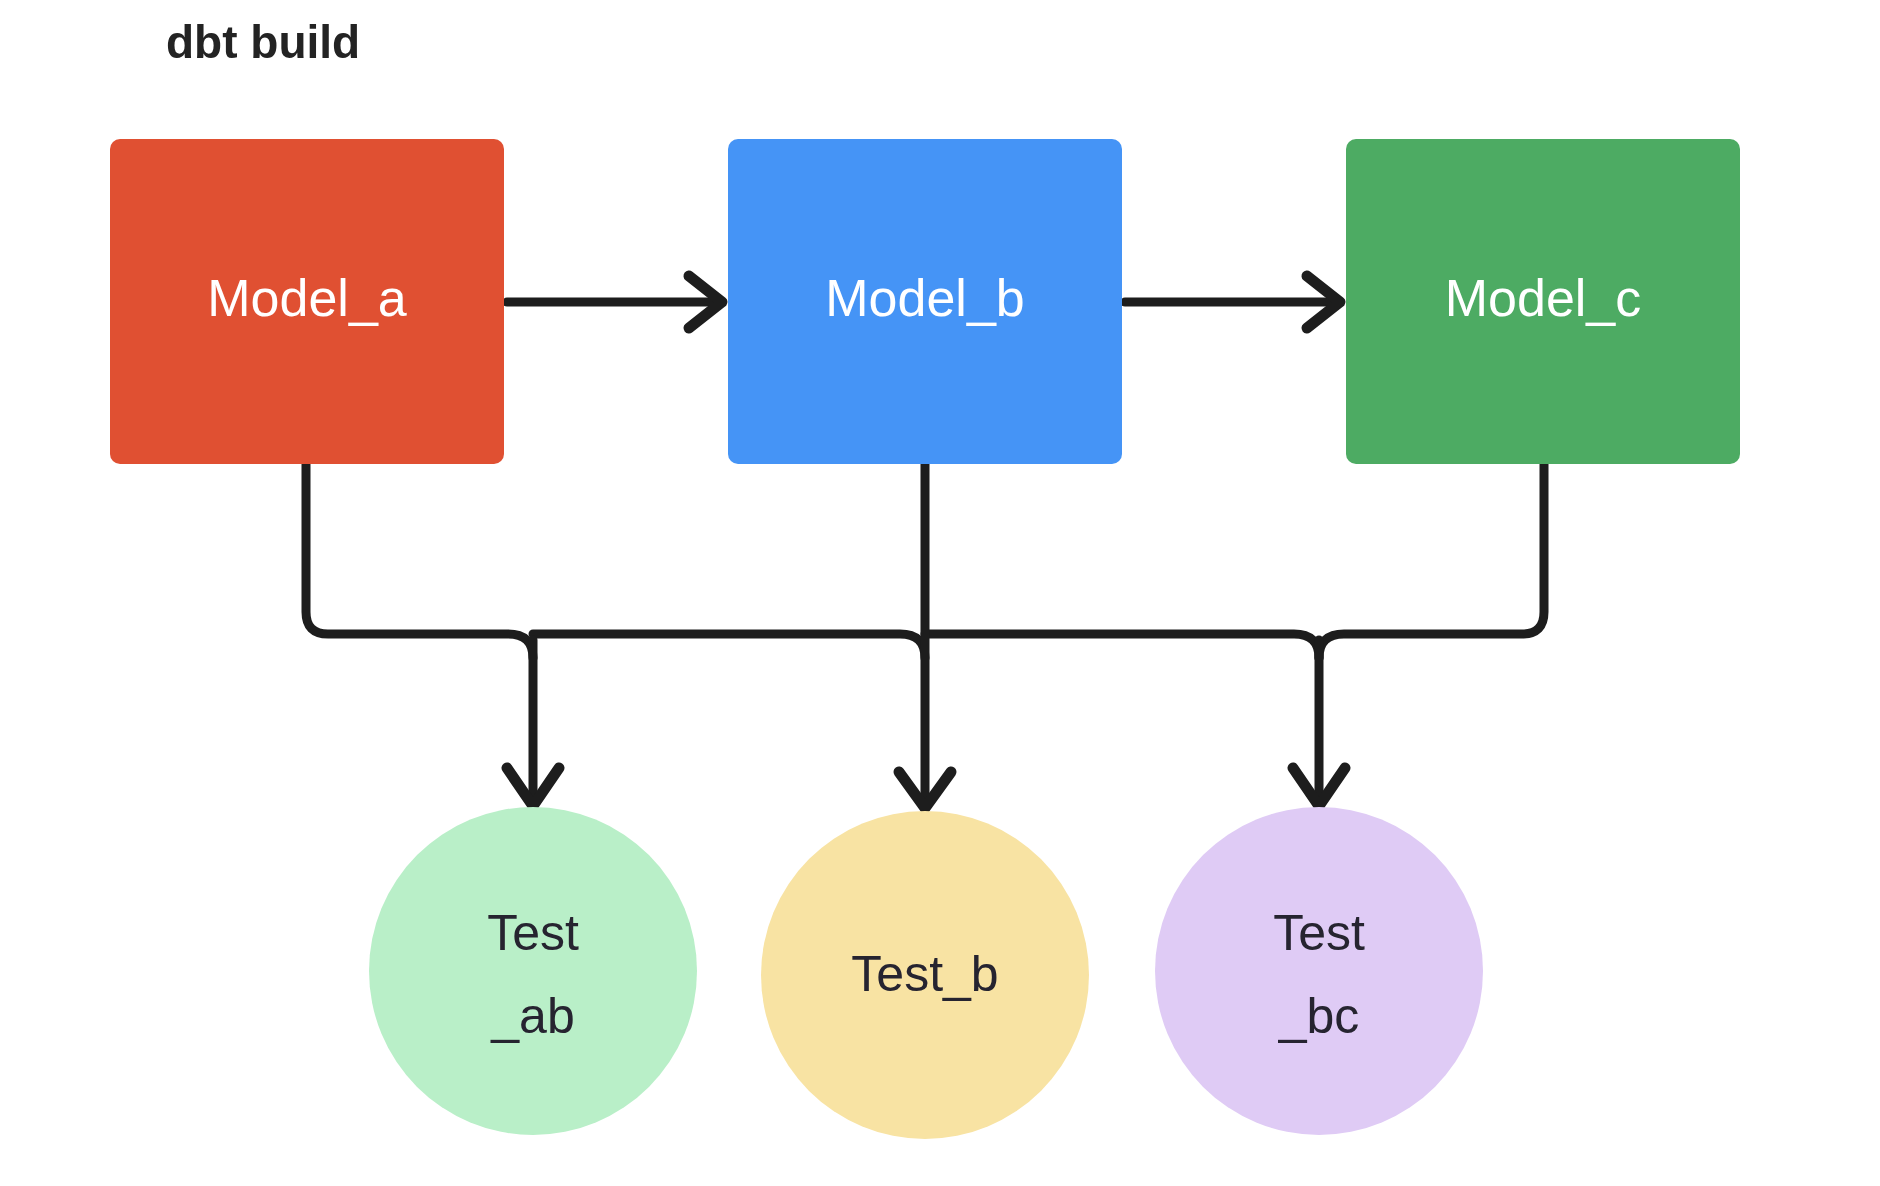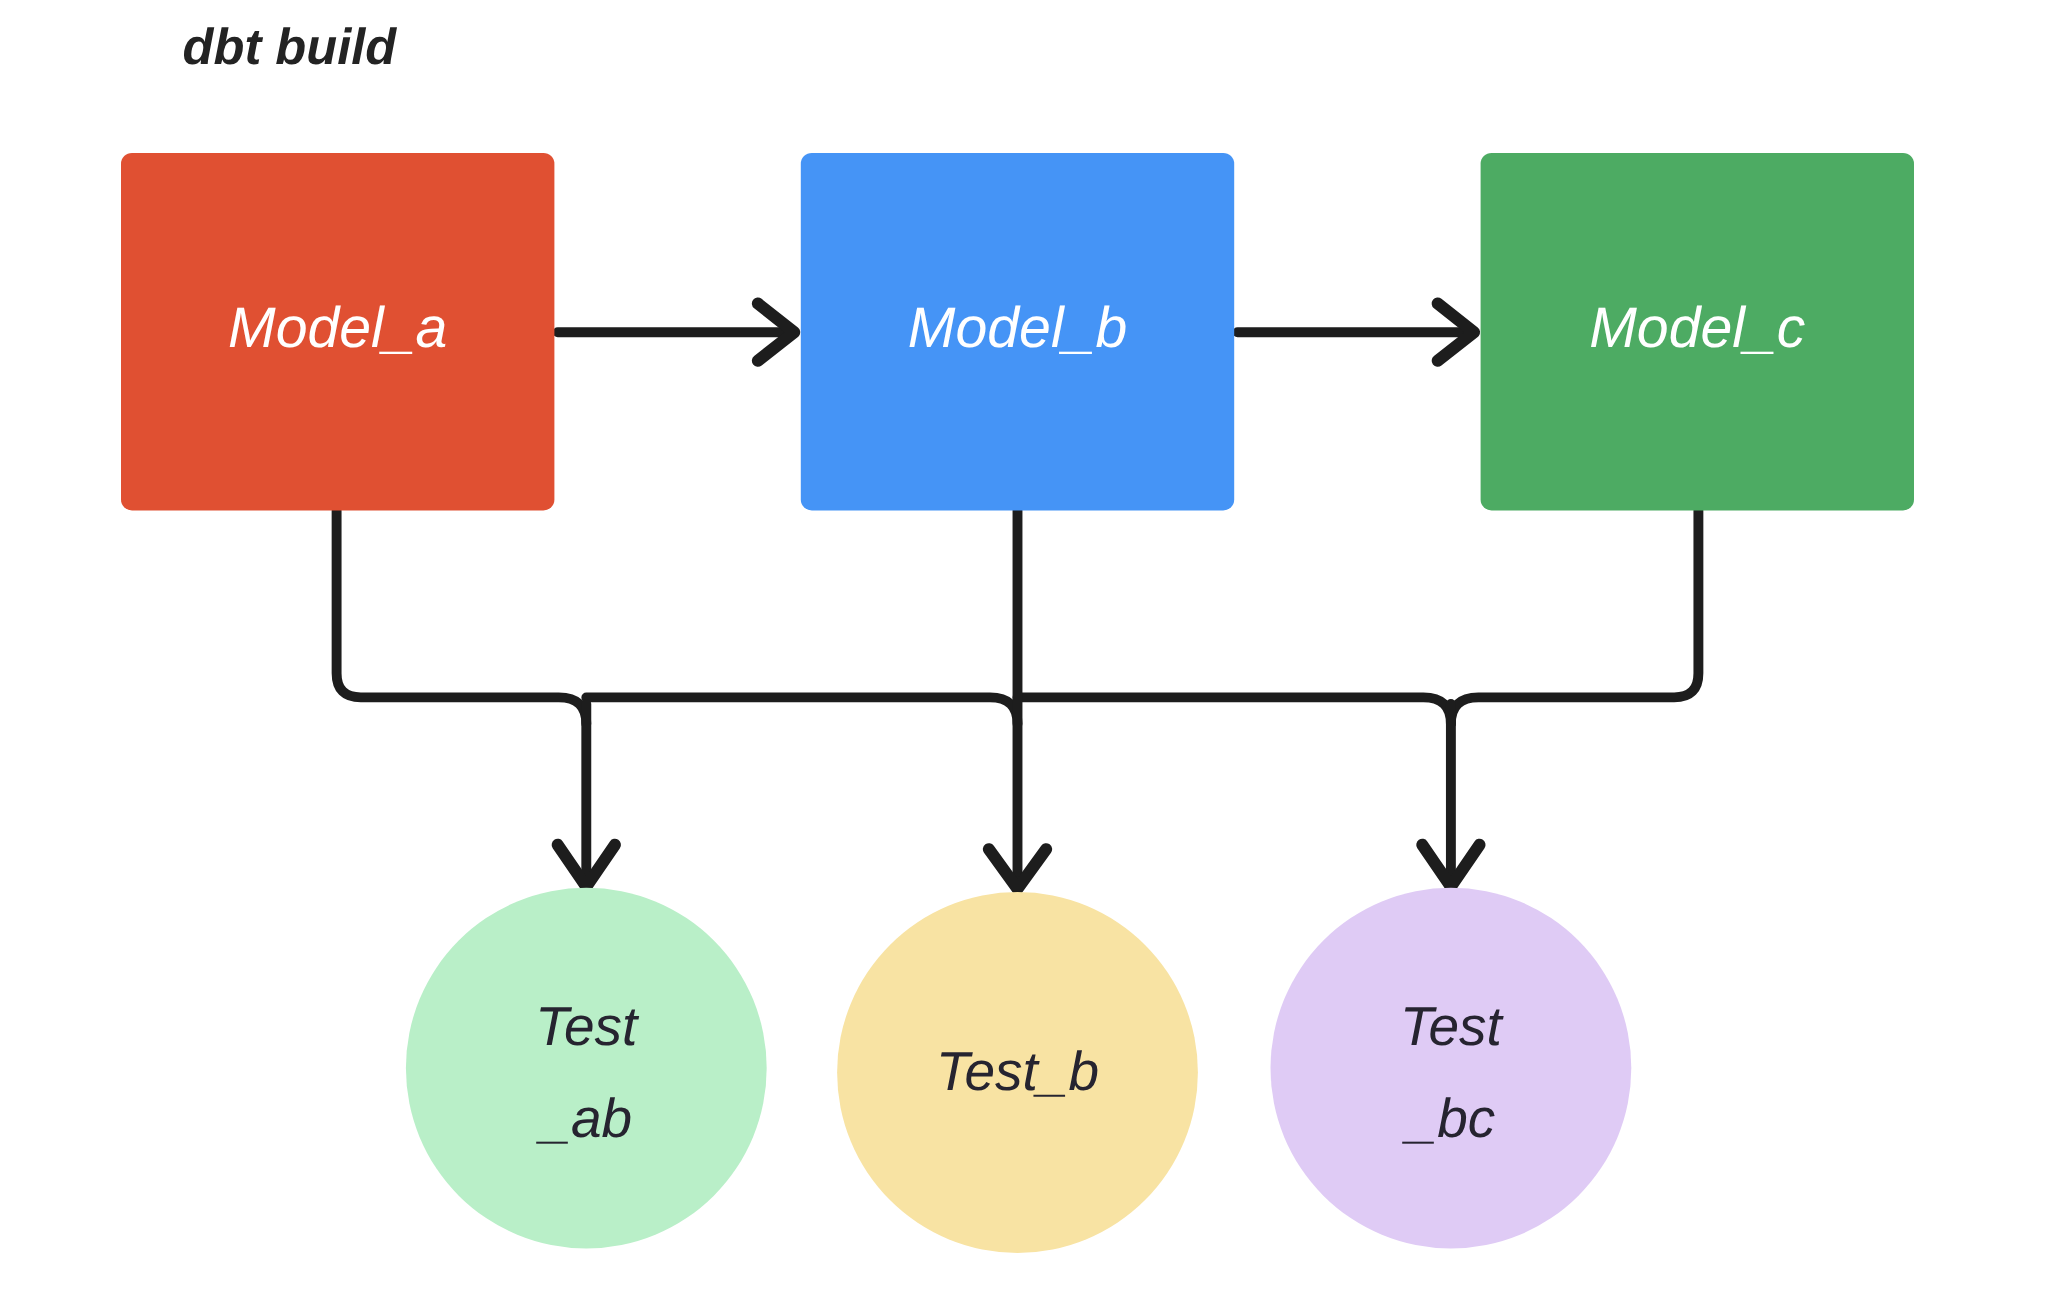--- a/index.html
+++ b/index.html
@@ -10,21 +10,20 @@
   }
   body {
     font-family: "Liberation Sans", "DejaVu Sans", sans-serif;
   }
   #stage {
     position: relative;
     width: 1880px;
     height: 1186px;
     background: #ffffff;
     overflow: hidden;
-    font-style: italic;
   }
   #diagram-svg {
     position: absolute;
     left: 0;
     top: 0;
     width: 1880px;
     height: 1186px;
   }
   .title-text {
     font-size: 46px;

